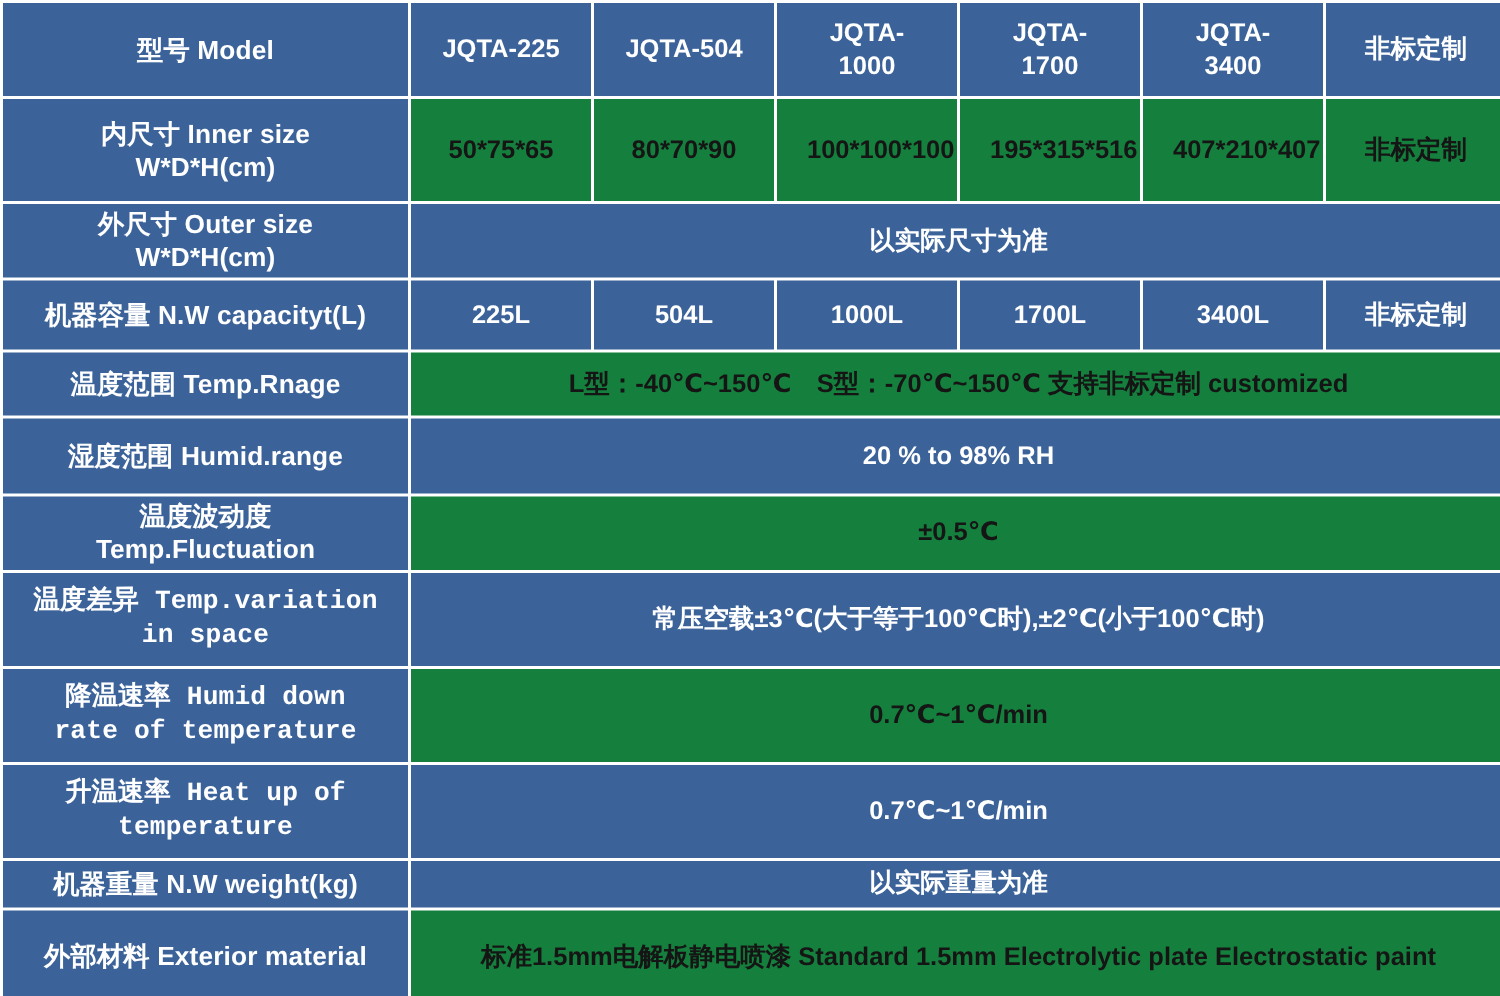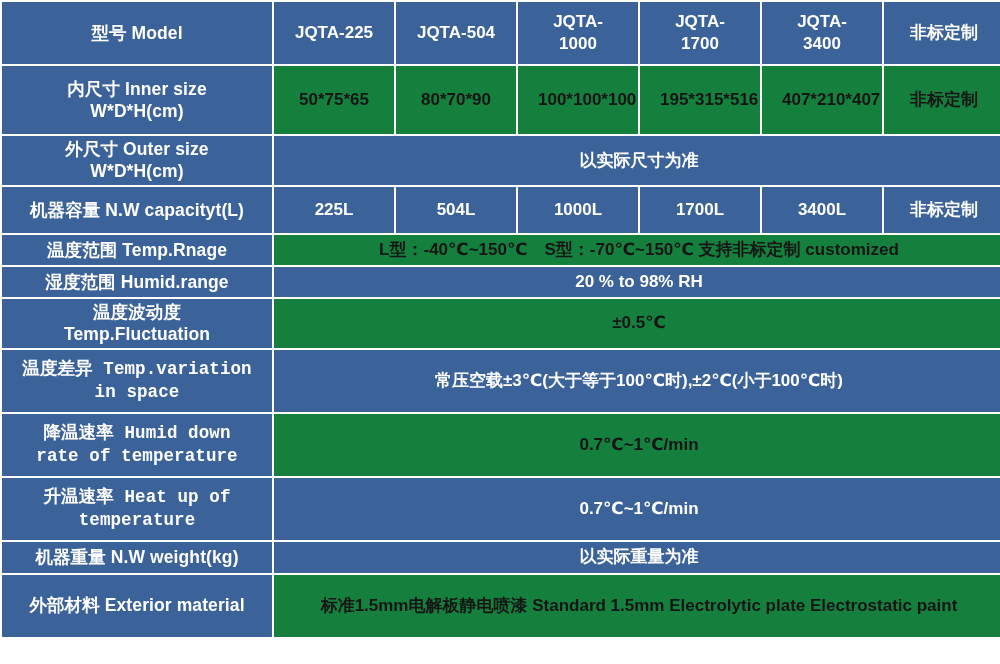--- a/index.html
+++ b/index.html
@@ -54,22 +54,22 @@
   
   .val {
     font-size: 17px;
   }
 
   
   .r-head    td { height: 62px; }
   .r-inner   td { height: 68px; }
   .r-outer   td { height: 46px; }
   .r-cap     td { height: 46px; }
-  .r-temp    td { height: 30px; }
-  .r-humid   td { height: 30px; }
+  .r-temp    td { height: 42px; }
+  .r-humid   td { height: 50px; }
   .r-fluct   td { height: 34px; }
   .r-var     td { height: 62px; }
   .r-pull    td { height: 62px; }
   .r-heat    td { height: 62px; }
   .r-weight  td { height: 31px; }
   .r-ext     td { height: 62px; }
 
   .r-ext .val { font-size: 17px; line-height: 1.4; }
 
   

